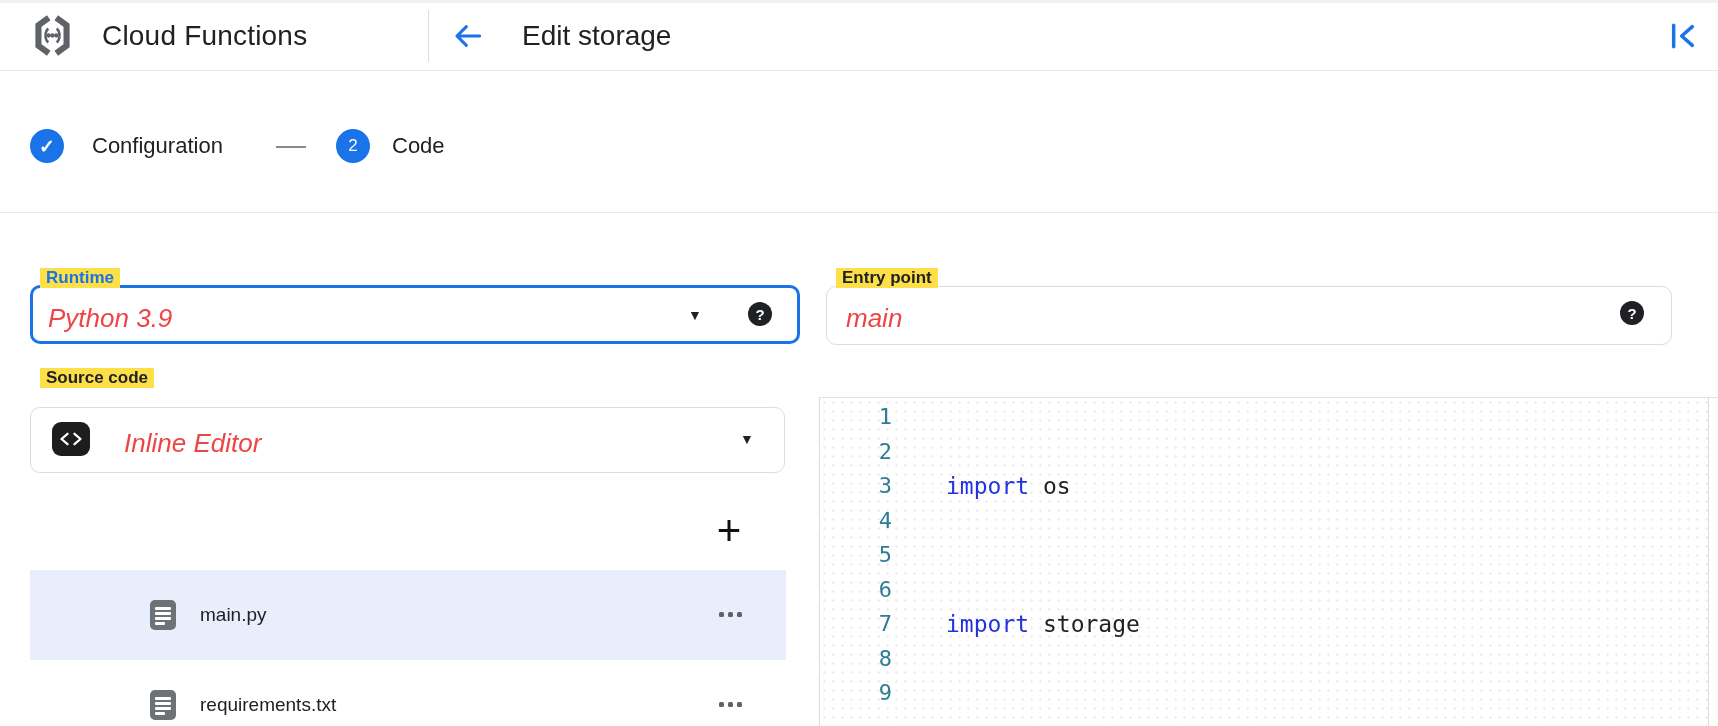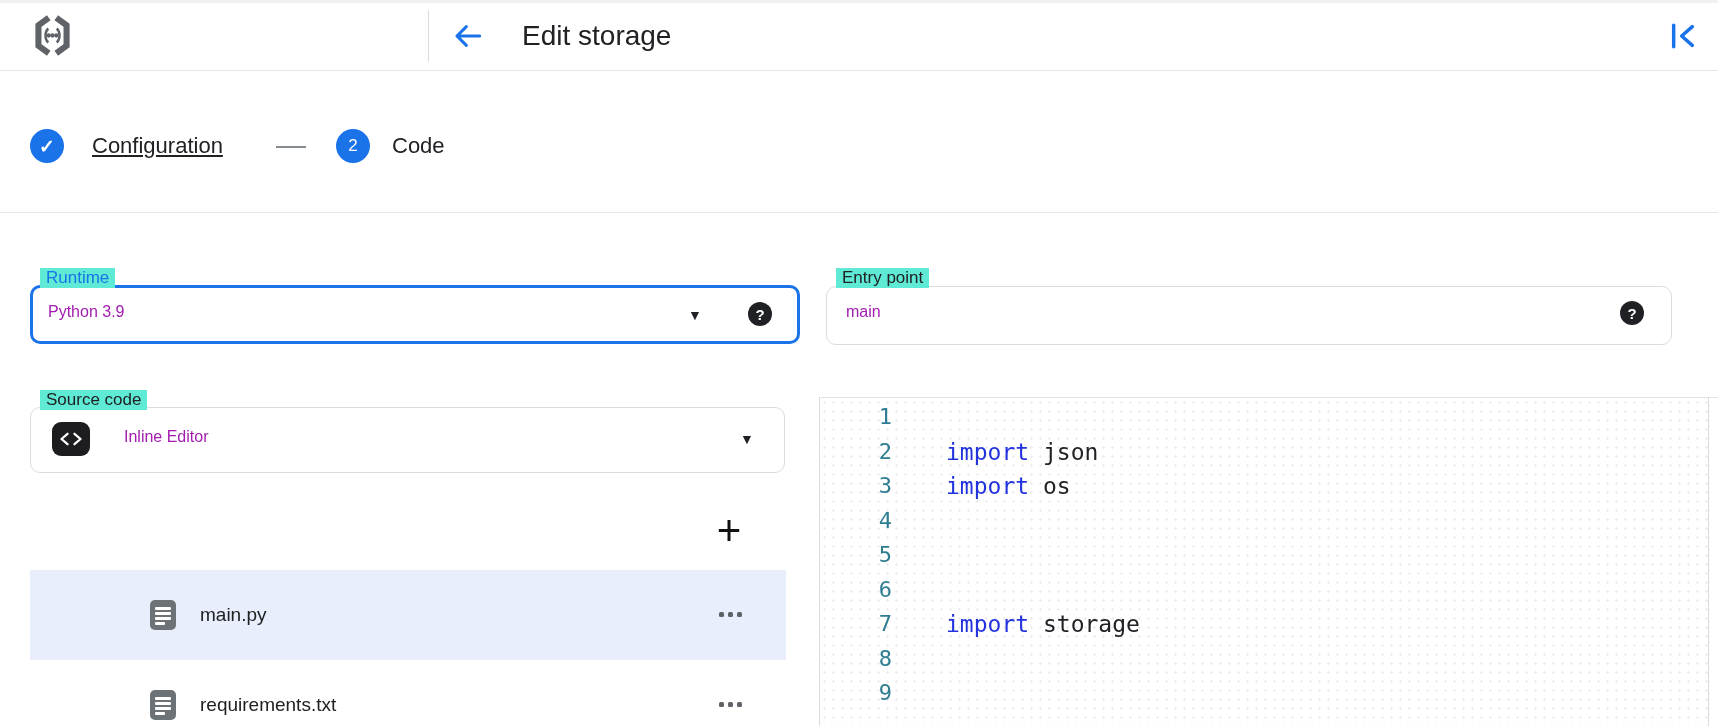--- a/index.html
+++ b/index.html
@@ -17,34 +17,34 @@
   .page-title{left:522px;top:20px;font-size:28px;}
   .collapse-btn{left:1666px;top:20px;width:34px;height:32px;cursor:pointer;}
 
   
   .step-circle{width:34px;height:34px;border-radius:50%;background:var(--accent);
     display:flex;align-items:center;justify-content:center;color:#fff;}
   .step1-circle{left:30px;top:129px;}
   .step2-circle{left:336px;top:129px;}
   .step-check{font-size:19px;font-weight:bold;}
   .step-num{font-size:17px;}
-  .step1-label{left:92px;top:133px;font-size:22px;text-decoration:underline;}
+  .step1-label{left:92px;top:133px;font-size:22px;}
   .step2-label{left:392px;top:133px;font-size:22px;}
   .step-dash{left:276px;top:128px;font-size:30px;color:#868b90;}
   .divider2{left:0;top:212px;width:1718px;height:1px;background:#e7e7e7;}
 
   
-  .field-label{background:#5eead4;padding:0 6px;font-size:17px;font-weight:400;z-index:2;line-height:20px;}
+  .field-label{background:#fde047;padding:0 6px;font-size:17px;font-weight:700;z-index:2;line-height:20px;}
   .runtime-label{left:40px;top:268px;color:var(--accent);}
   .entry-label{left:836px;top:268px;color:#202124;}
-  .source-label{left:40px;top:390px;color:#202124;}
+  .source-label{left:40px;top:368px;color:#202124;}
   .runtime-box{left:30px;top:285px;width:764px;height:53px;border:3px solid var(--accent);border-radius:10px;cursor:pointer;}
   .entry-box{left:826px;top:286px;width:844px;height:57px;border:1px solid #dadce0;border-radius:10px;}
   .source-box{left:30px;top:407px;width:753px;height:64px;border:1px solid #dadce0;border-radius:10px;cursor:pointer;}
-  .field-value{font-size:16px;color:#a21caf;}
+  .field-value{font-size:26px;color:#ef4444;font-style:italic;}
   .runtime-value{left:48px;top:303px;}
   .entry-value{left:846px;top:303px;}
   .source-value{left:124px;top:428px;}
   .caret{font-size:14px;color:#202124;line-height:14px;}
   .runtime-caret{left:688px;top:308px;}
   .source-caret{left:740px;top:432px;}
   .help-circle{width:24px;height:24px;border-radius:50%;background:#202124;color:#fff;
     display:flex;align-items:center;justify-content:center;font-size:15px;font-weight:bold;cursor:pointer;}
   .runtime-help{left:748px;top:302px;}
   .entry-help{left:1620px;top:301px;}
@@ -88,20 +88,21 @@
 
   <svg class="abs logo" viewBox="0 0 48 48">
     <polyline points="20,5 9,13 9,35 20,43" fill="none" stroke="#5f6368" stroke-width="6.5"></polyline>
     <polyline points="28,5 39,13 39,35 28,43" fill="none" stroke="#5f6368" stroke-width="6.5"></polyline>
     <path d="M19.5,16.5 C15.5,20 15.5,28 19.5,31.5" fill="none" stroke="#5f6368" stroke-width="2.6"></path>
     <path d="M28.5,16.5 C32.5,20 32.5,28 28.5,31.5" fill="none" stroke="#5f6368" stroke-width="2.6"></path>
     <circle cx="20" cy="24" r="2.3" fill="#5f6368"></circle>
     <circle cx="24" cy="24" r="2.3" fill="#5f6368"></circle>
     <circle cx="28" cy="24" r="2.3" fill="#5f6368"></circle>
   </svg>
+  <div class="abs product-title">Cloud Functions</div>
   <div class="abs vdiv"></div>
   <div class="abs back-btn">
     <svg viewBox="0 0 24 24" width="34" height="32">
       <path d="M21.5 12H4.5 M11.5 5l-7 7 7 7" fill="none" stroke="#1a73e8" stroke-width="2.3" stroke-linecap="round" stroke-linejoin="round"></path>
     </svg>
   </div>
   <div class="abs page-title">Edit storage</div>
   <div class="abs collapse-btn">
     <svg viewBox="0 0 24 24" width="34" height="32">
       <path d="M5 4v16" stroke="#1a73e8" stroke-width="2.6" stroke-linecap="round"></path>
@@ -174,21 +175,21 @@
         </div>
       </div>
     </div>
 
   <div class="abs ed-area"></div>
   <div class="abs ed-top"></div>
   <div class="abs ed-left"></div>
   <div class="abs ed-right"></div>
   <div class="abs code-lines" id="code-lines">
       <div class="code-line"><span class="ln">1</span></div>
-      <div class="code-line"><span class="ln">2</span><span class="code-text"><span class="kw">import</span><span> json</span></span></div>
+      <div class="code-line"><span class="ln">2</span></div>
       <div class="code-line"><span class="ln">3</span><span class="code-text"><span class="kw">import</span><span> os</span></span></div>
       <div class="code-line"><span class="ln">4</span></div>
       <div class="code-line"><span class="ln">5</span><span class="code-text"></span></div>
       <div class="code-line"><span class="ln">6</span></div>
       <div class="code-line"><span class="ln">7</span><span class="code-text"><span class="kw">import</span><span> storage</span></span></div>
       <div class="code-line"><span class="ln">8</span><span class="code-text"></span></div>
       <div class="code-line"><span class="ln">9</span><span class="code-text"></span></div>
     </div>
 
 </div>

